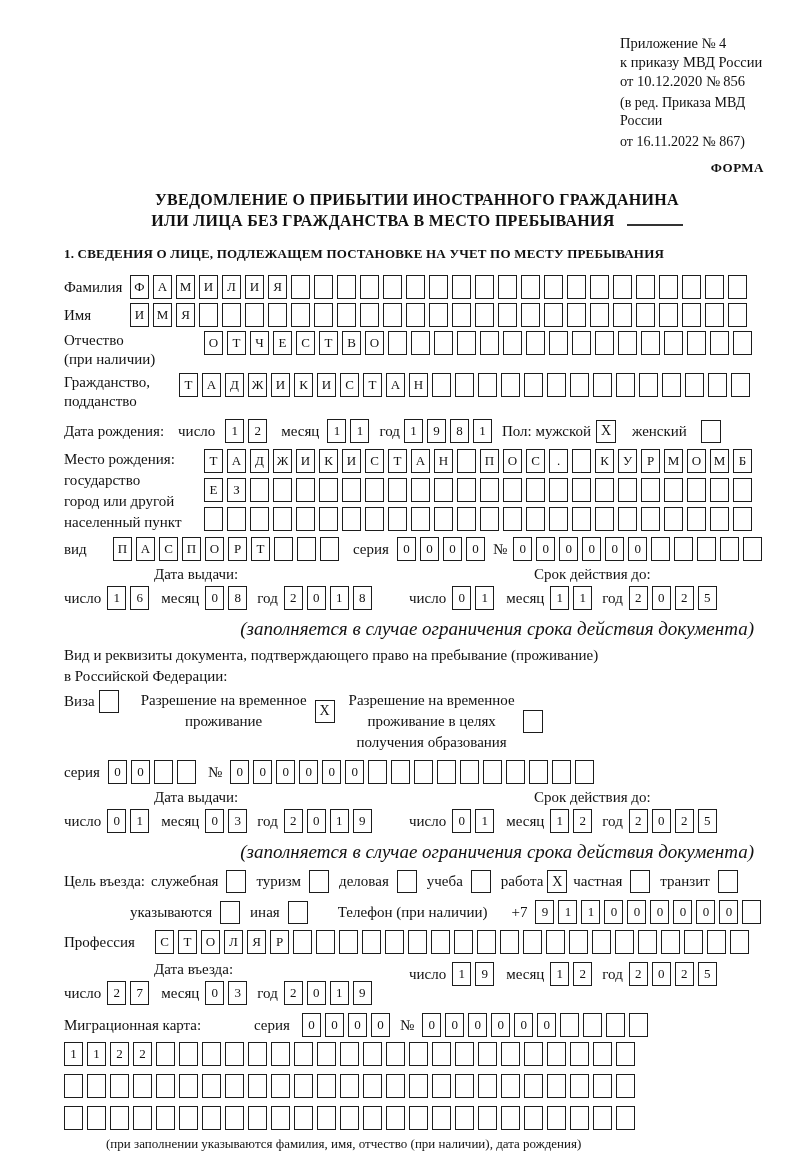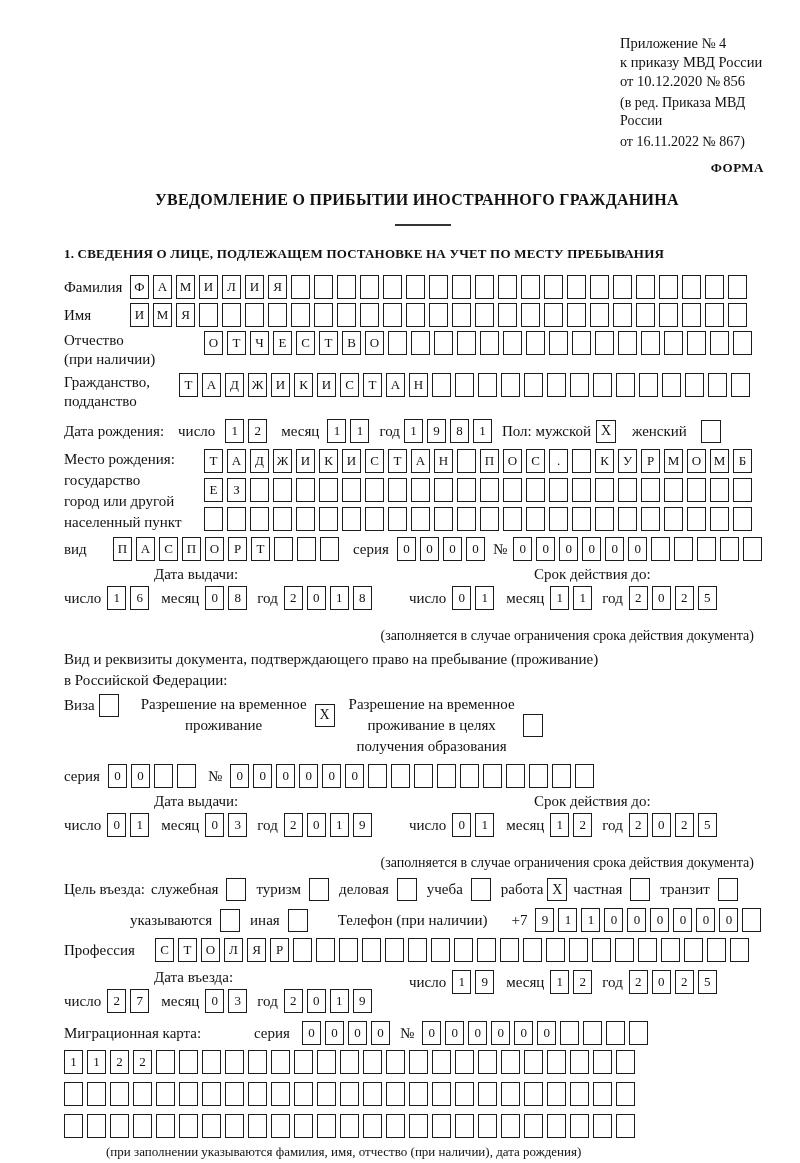--- a/index.html
+++ b/index.html
@@ -42,21 +42,21 @@
   }
   .vstack{display:flex;flex-direction:column;}
   .boxcol{display:flex;flex-direction:column;gap:5px;}
   
   .dgroup{display:flex;margin-top:5px;}
   .dcol{display:flex;flex-direction:column;}
   .dlabel{font-size:15px;height:19px;}
   .dlabel.c1{padding-left:90px;}
   .dlabel.c2{padding-left:125px;}
   .drow{display:flex;align-items:center;gap:6px;margin-top:1px;}
-  .note{font-size:14px;text-align:right;padding-right:16px;margin-top:18px;}
+  .note{font-size:19px;text-align:right;padding-right:16px;margin-top:8px;font-style:italic;}
   .doc-header{margin-top:3px;text-align:center;font-weight:bold;font-size:14.6px;}
   .plain{margin-top:5px;line-height:21px;}
   
   .cbrow{display:flex;align-items:flex-start;margin-top:3px;}
   .cbitem{display:flex;align-items:center;}
   .cbitem .cbox{margin-left:8px;}
   .ml-c{text-align:center;line-height:21px;}
   
   .purow{display:flex;align-items:center;margin-top:7px;}
   .purow .cbox{margin:0 10px 0 8px;}
@@ -75,21 +75,21 @@
     <div>к приказу МВД России</div>
     <div>от 10.12.2020 № 856</div>
     <div class="ed">(в ред. Приказа МВД России</div>
     <div class="ed">от 16.11.2022 № 867)</div>
   </div>
 
   <div class="forma">ФОРМА</div>
 
   <div class="title">
     <div>УВЕДОМЛЕНИЕ О ПРИБЫТИИ ИНОСТРАННОГО ГРАЖДАНИНА</div>
-    <div><span class="uline"></span></div>
+    <div><span>ИЛИ ЛИЦА БЕЗ ГРАЖДАНСТВА В МЕСТО ПРЕБЫВАНИЯ</span><span class="uline"></span></div>
   </div>
 
   <div class="sec1">1. СВЕДЕНИЯ О ЛИЦЕ, ПОДЛЕЖАЩЕМ ПОСТАНОВКЕ НА УЧЕТ ПО МЕСТУ ПРЕБЫВАНИЯ</div>
 
   <div class="frow" style="margin-top:13px">
     <span class="lbl" style="width:66px">Фамилия</span>
     <span class="boxes">
         <span class="cell">Ф</span>
         <span class="cell">А</span>
         <span class="cell">М</span>

